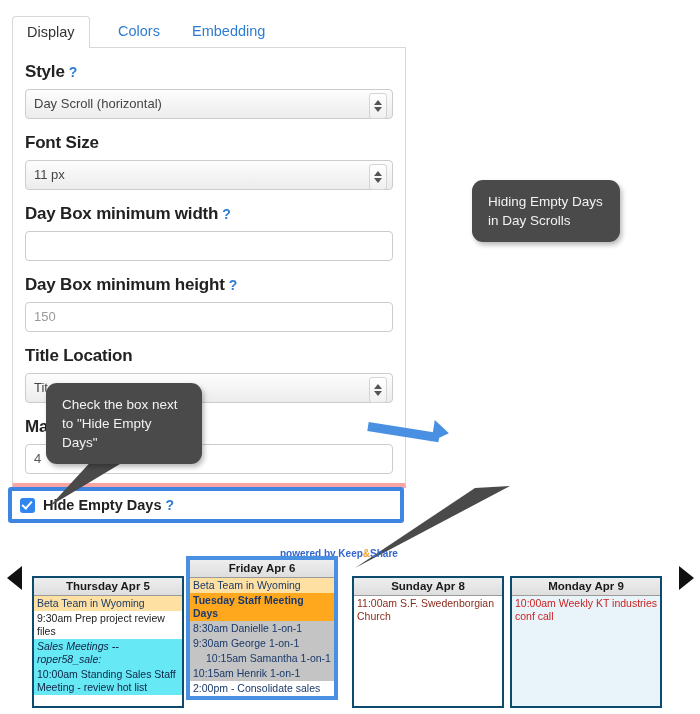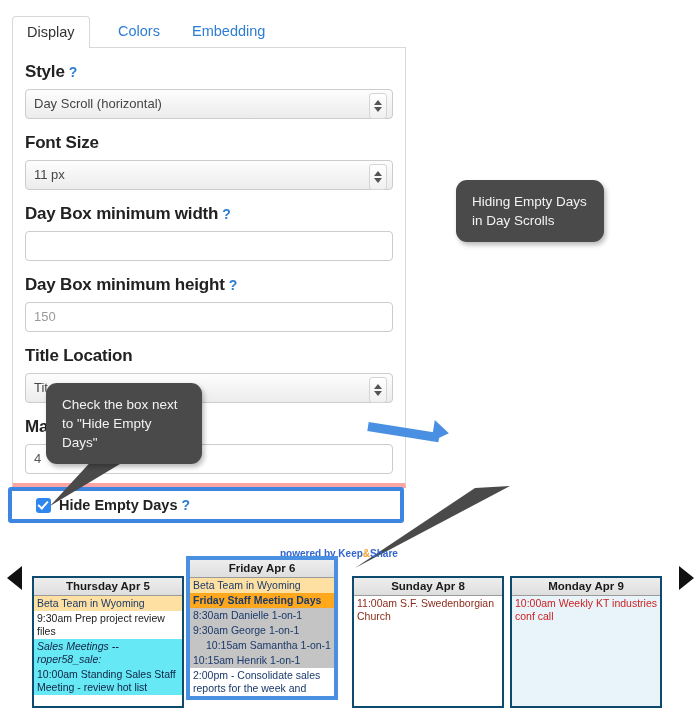--- a/index.html
+++ b/index.html
@@ -70,21 +70,21 @@
   .spinner i.up { border-bottom: 5px solid #555; margin-bottom: 2px; }
   .spinner i.dn { border-top: 5px solid #555; }
   .text-box.placeholder { color: #9a9a9a; }
 
   
   .hide-empty-row {
     position: absolute; left: 8px; top: 487px;
     width: 396px; height: 36px;
     border: 4px solid #3d85e0; border-radius: 3px;
     background: #fff; box-sizing: border-box;
-    display: flex; align-items: center; padding-left: 24px;
+    display: flex; align-items: center; padding-left: 8px;
   }
   .cb {
     width: 15px; height: 15px; border-radius: 3px;
     background: #2f86ee; position: relative; margin-right: 8px;
     flex: none;
   }
   .cb::after {
     content: ""; position: absolute; left: 4px; top: 1px;
     width: 4px; height: 8px;
     border: solid #fff; border-width: 0 2px 2px 0;
@@ -94,21 +94,21 @@
 
   
   .callout {
     position: absolute;
     background: #4a4a4a; color: #f2f2f2;
     border-radius: 11px; padding: 12px 16px;
     font-size: 13.5px; line-height: 19px;
     box-shadow: 2px 3px 5px rgba(0,0,0,0.28);
     box-sizing: border-box;
   }
-  #callout-title { left: 456px; top: 180px; width: 148px; }
+  #callout-title { left: 472px; top: 180px; width: 148px; }
   #callout-check { left: 46px; top: 383px; width: 156px; }
   #callout-empty  { left: 458px; top: 404px; width: 200px; }
 
   .tail { position: absolute; }
 
   
   .blue-arrow-shaft {
     position: absolute; left: 368px; top: 422px;
     width: 72px; height: 9px; background: #4a90e2;
     transform: rotate(9deg); transform-origin: left center;
@@ -274,21 +274,21 @@
           <div class="evt" style="background: rgb(255, 255, 255); color: rgb(34, 34, 34);">9:30am Prep project review files</div>
           <div class="evt" style="background: rgb(102, 232, 245); color: rgb(17, 34, 68); font-style: italic;">Sales Meetings -- roper58_sale:</div>
           <div class="evt" style="background: rgb(102, 232, 245); color: rgb(17, 34, 68);">10:00am Standing Sales Staff Meeting - review hot list</div>
         </div>
     </div>
 
     <div class="daycol selected" id="col-fri">
       <div class="day-head">Friday Apr 6</div>
       <div class="day-body" style="background: rgb(255, 255, 255);">
           <div class="evt" style="background: rgb(255, 224, 163); color: rgb(26, 58, 107);">Beta Team in Wyoming</div>
-          <div class="evt" style="background: rgb(255, 168, 30); color: rgb(26, 58, 107); font-weight: bold;">Friday Staff Meeting Days</div>
+          <div class="evt" style="background: rgb(255, 168, 30); color: rgb(26, 58, 107); font-weight: bold;">Tuesday Staff Meeting Days</div>
           <div class="evt" style="background: rgb(196, 196, 196); color: rgb(26, 58, 107);">8:30am Danielle 1-on-1</div>
           <div class="evt" style="background: rgb(196, 196, 196); color: rgb(26, 58, 107);">9:30am George 1-on-1</div>
           <div class="evt" style="background: rgb(196, 196, 196); color: rgb(26, 58, 107); padding-left: 16px;">10:15am Samantha 1-on-1</div>
           <div class="evt" style="background: rgb(196, 196, 196); color: rgb(26, 58, 107);">10:15am Henrik 1-on-1</div>
           <div class="evt" style="background: rgb(255, 255, 255); color: rgb(26, 58, 107);">2:00pm - Consolidate sales reports for the week and</div>
         </div>
     </div>
 
     <div class="daycol" id="col-sun">
       <div class="day-head">Sunday Apr 8</div>

